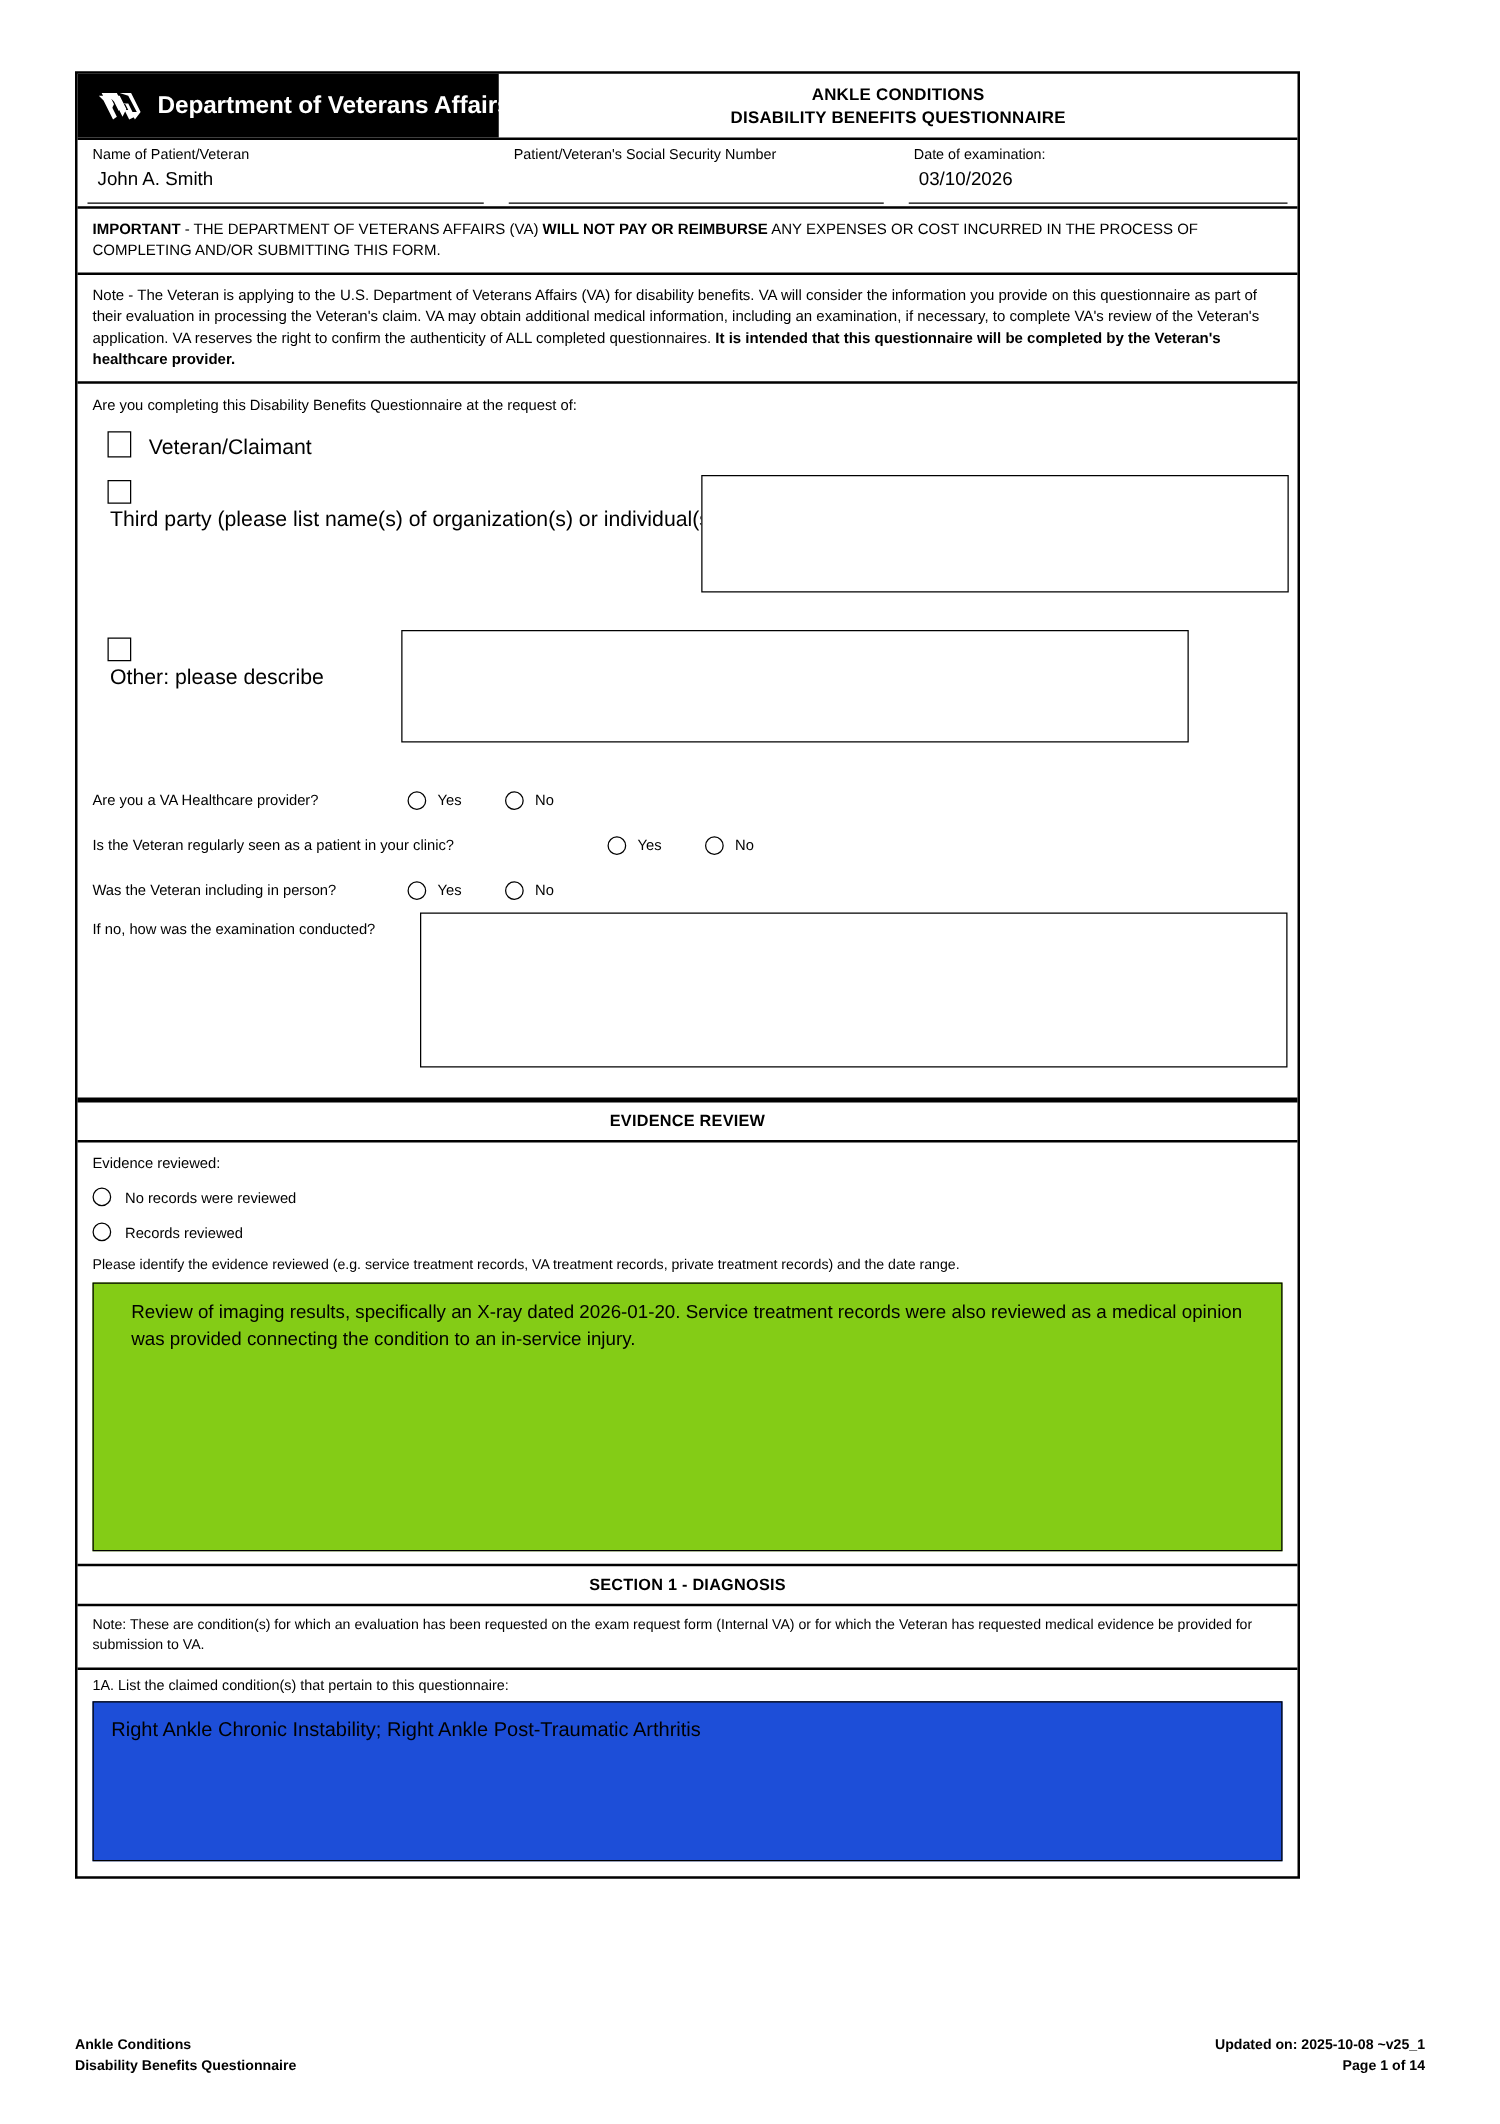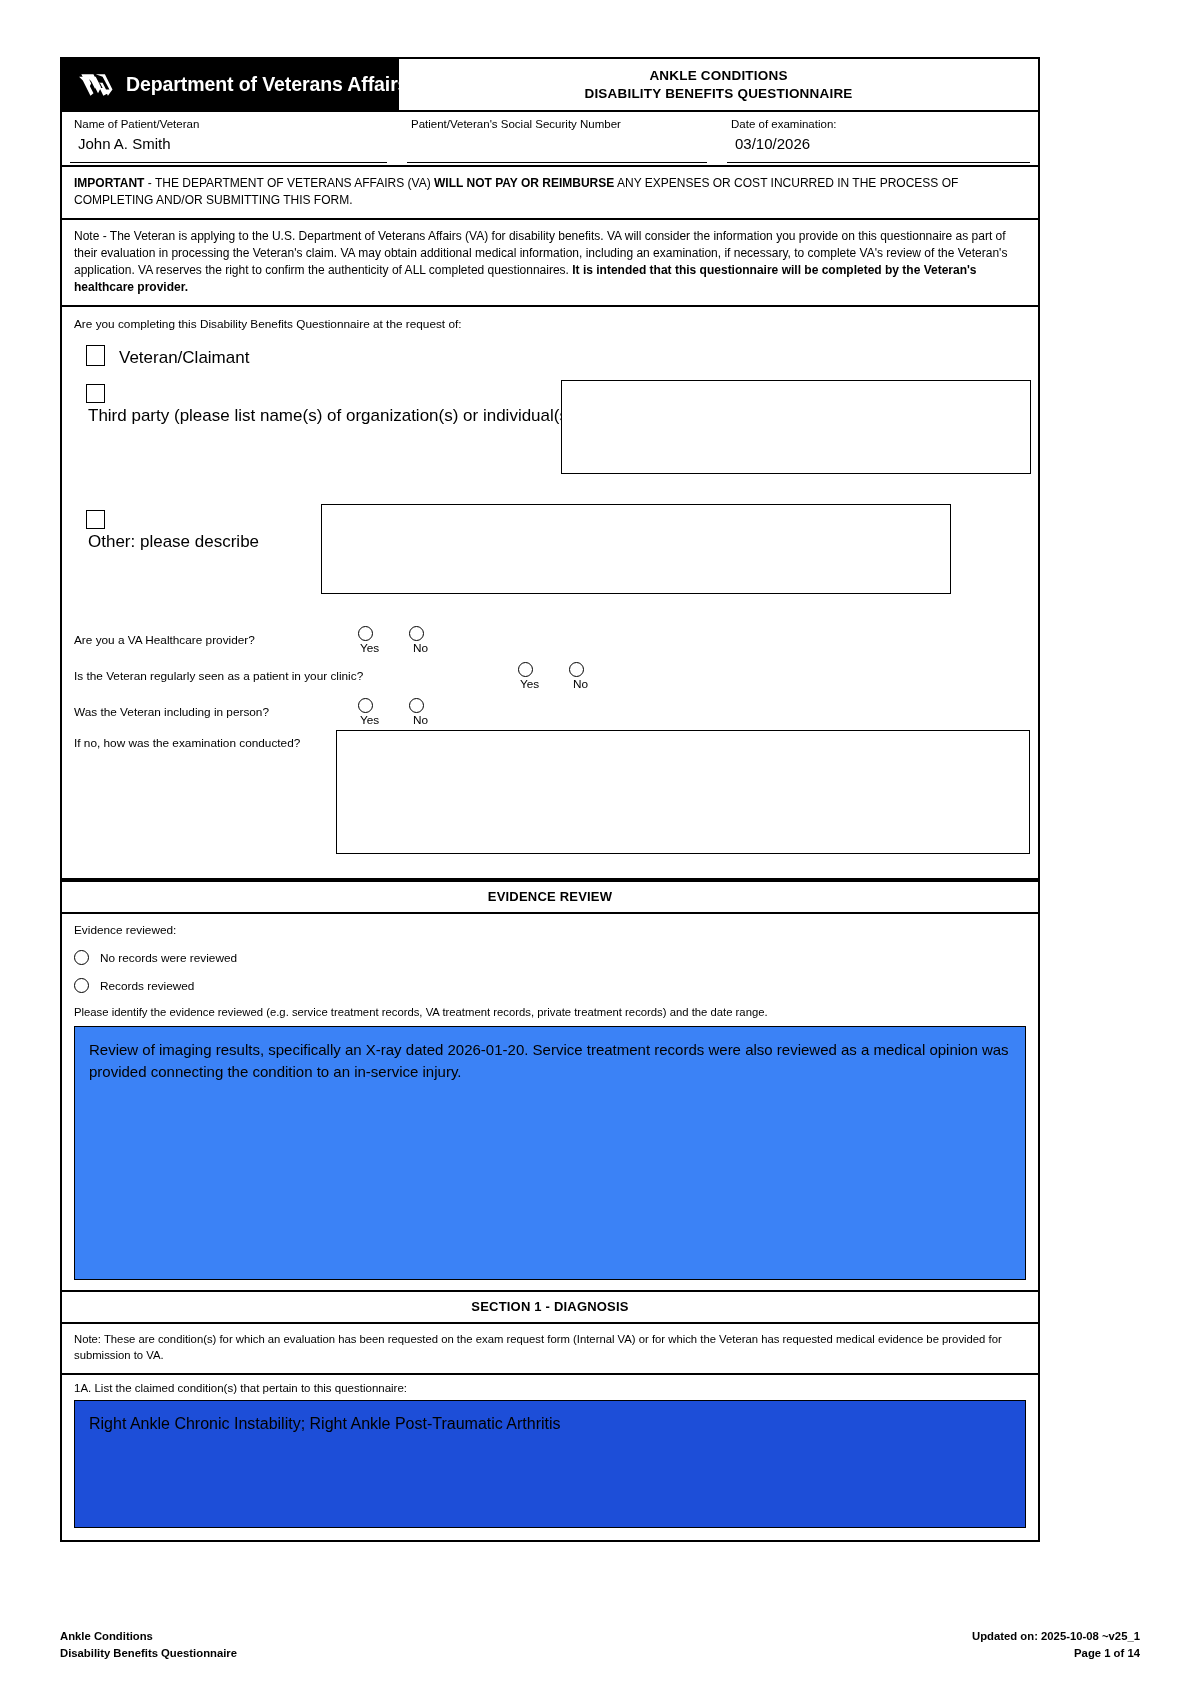--- a/index.html
+++ b/index.html
@@ -177,21 +177,20 @@
     width: 15px;
     height: 15px;
     border: 1.6px solid #000;
     border-radius: 50%;
     flex: 0 0 15px;
     background: #fff;
   }
   .ynopt {
     display: flex;
     align-items: center;
-    flex-direction: column;
   }
   .ynopt span {
     font-size: 11.8px;
     margin-left: 9px;
   }
 
   .ifno-wrap { position: relative; height: 130px; margin-top: 6px; }
   .ifno-label { font-size: 11.8px; }
   .ifno-box {
     position: absolute;
@@ -219,23 +218,23 @@
   .ev-lead { font-size: 11.8px; margin-bottom: 13px; }
   .ev-opt {
     display: flex;
     align-items: center;
     margin-bottom: 13px;
   }
   .ev-opt span { font-size: 11.8px; margin-left: 11px; }
   .ev-instr { font-size: 11.3px; margin-top: 4px; margin-bottom: 8px; }
   .ev-box {
     border: 1.6px solid #000;
-    height: 254px;
-    padding: 12px 14px;
-    background: #3b82f6;
+    height: 215px;
+    padding: 12px 30px;
+    background: #84cc16;
   }
   .ev-text {
     font-size: 15px;
     line-height: 1.45;
   }
 
   
   .dx-note {
     font-size: 11.3px;
     line-height: 1.4;

